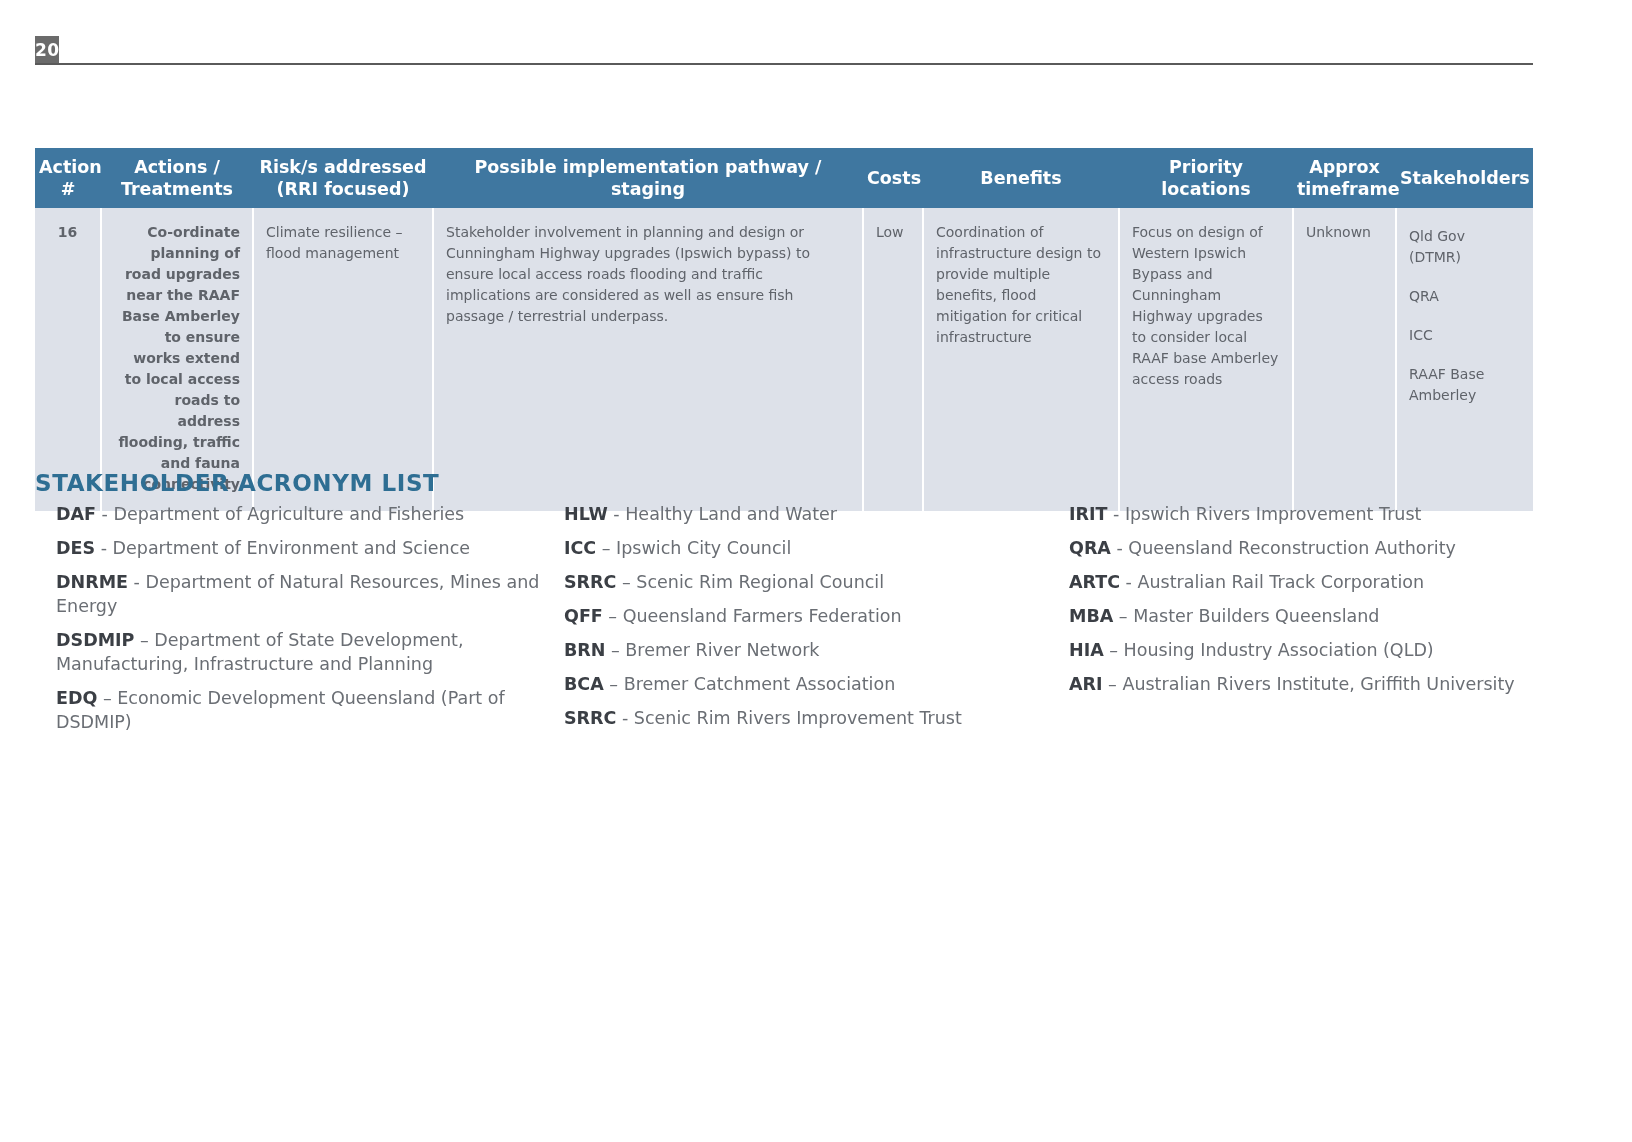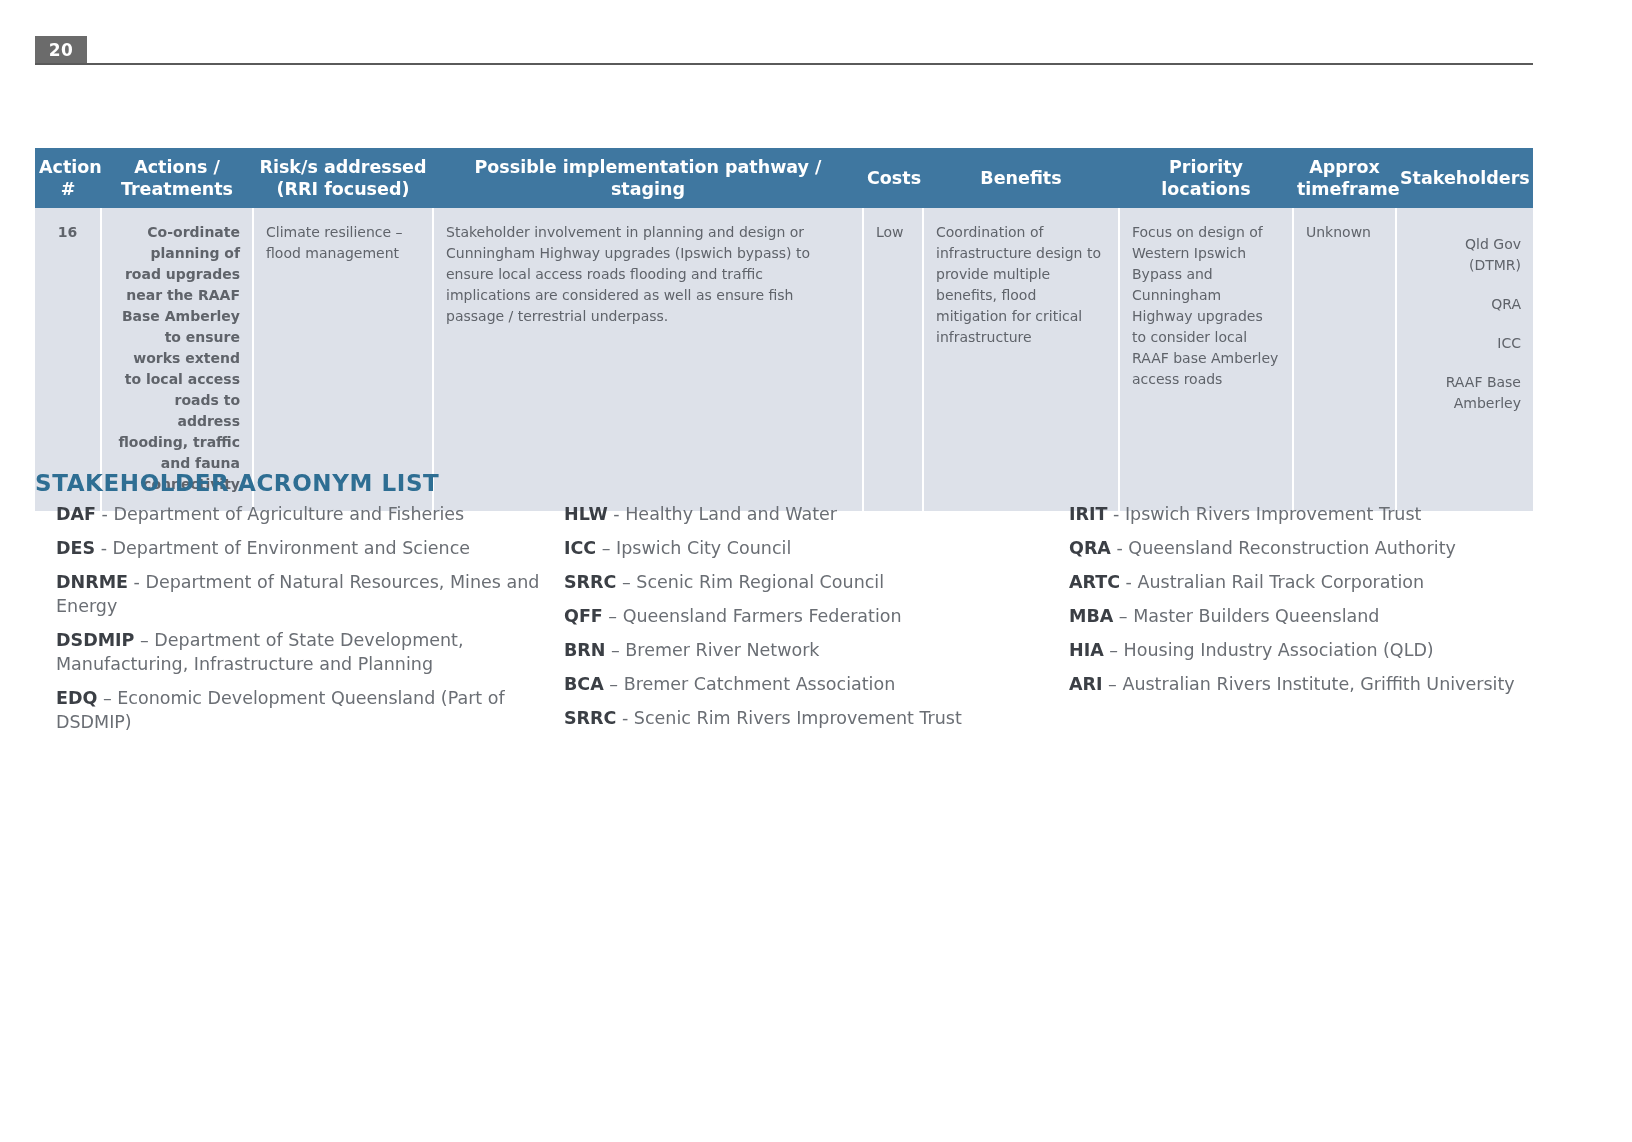--- a/index.html
+++ b/index.html
@@ -21,21 +21,21 @@
     position: absolute;
     left: 0;
     top: 36px;
     width: 1632px;
     height: 30px;
   }
   .page-number-box {
     position: absolute;
     left: 35px;
     top: 0;
-    width: 52px;
+    width: 24px;
     height: 28px;
     background: #6b6b6b;
     color: #ffffff;
     font-size: 17px;
     font-weight: bold;
     line-height: 28px;
     text-align: center;
     letter-spacing: .5px;
     font-family: "DejaVu Sans", "Liberation Sans", sans-serif;
   }
@@ -93,21 +93,21 @@
     font-size: 17px;
     padding-top: 14px;
   }
   td.bold-cell {
     font-weight: bold;
     color: #4d5157;
     font-size: 16.5px;
     line-height: 20.5px;
     text-align: right;
   }
-  .stake-line { margin: 12px 0 18px 0; text-align: right; }
+  .stake-line { margin: 4px 0 18px 0; }
   .stake-line:last-child { margin-bottom: 0; }
 
   
   .acronym-title {
     position: absolute;
     left: 35px;
     top: 470px;
     font-size: 23px;
     font-weight: bold;
     color: #2e6e93;

